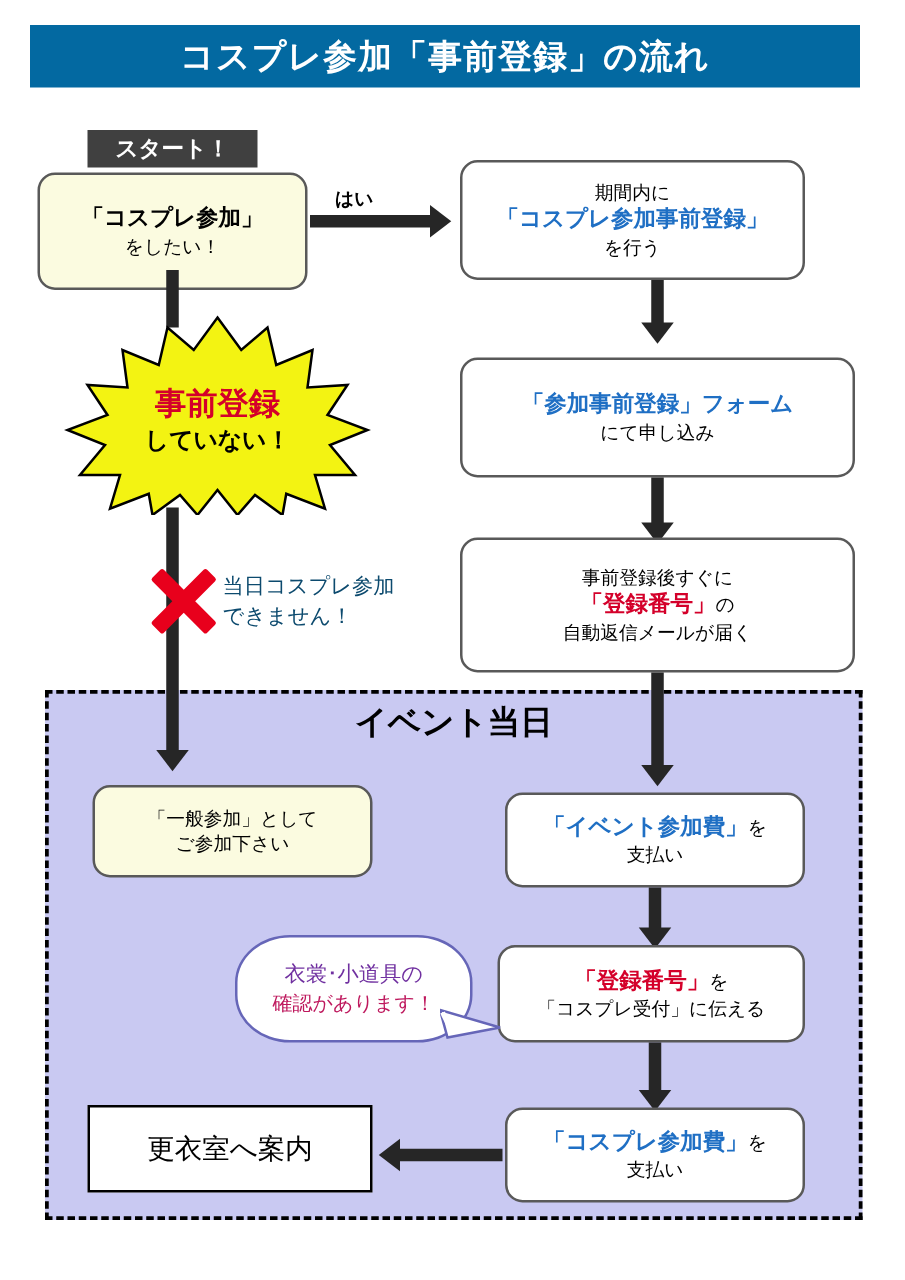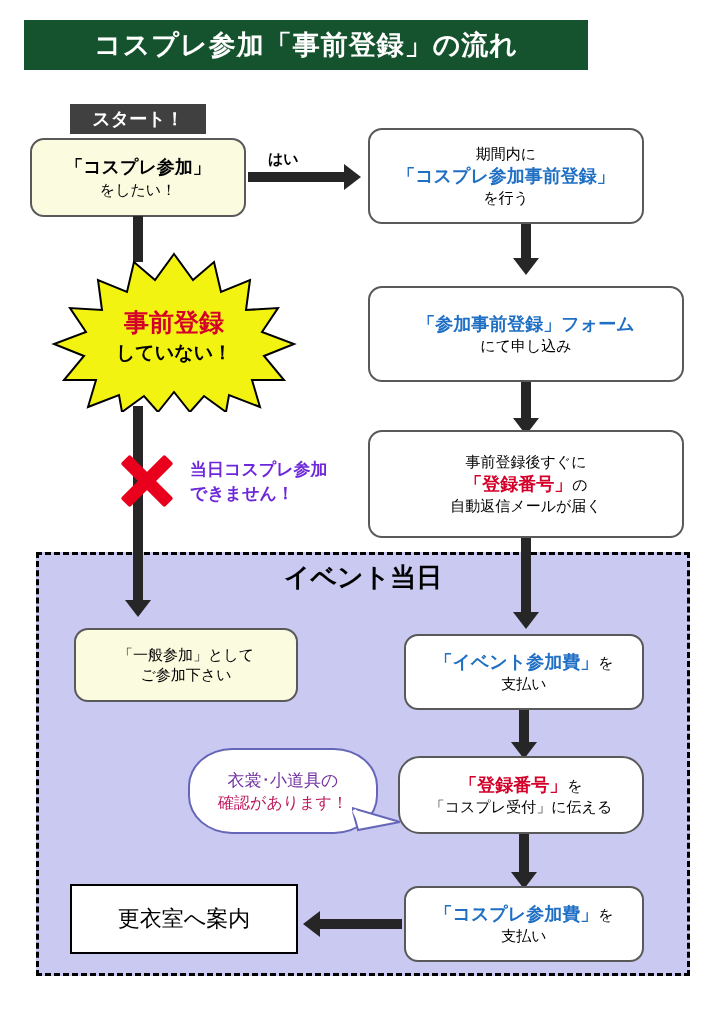--- a/index.html
+++ b/index.html
@@ -18,23 +18,23 @@
     position: absolute;
     left: 0; top: 0;
     width: 724px;
     height: 1024px;
   }
   
   .title-bar {
     position: absolute;
     left: 24px;
     top: 20px;
-    width: 564px;
+    width: 664px;
     height: 50px;
-    background: #14532d;
+    background: #0369a1;
     color: #ffffff;
     display: flex;
     align-items: center;
     justify-content: center;
     font-size: 27px;
     font-weight: bold;
     letter-spacing: 1px;
   }
   
   .start-tag {
@@ -171,24 +171,23 @@
     border-radius: 2px;
   }
   .xmark span.a { transform: translate(-50%,-50%) rotate(45deg); }
   .xmark span.b { transform: translate(-50%,-50%) rotate(-45deg); }
   .xnote {
     position: absolute;
     left: 178px;
     top: 458px;
     width: 180px;
     font-size: 17px;
-    font-weight: bold;
-    color: #6d28d9;
+    font-weight: normal;
+    color: #0c4a6e;
     line-height: 1.4;
-    margin-left: 12px;
   }
   
   .balloon {
     position: absolute;
     left: 188px;
     top: 748px;
     width: 186px;
     height: 82px;
     background: #ffffff;
     border: 2px solid #6666b8;
@@ -229,21 +228,21 @@
 
 <div class="stage">
 
   <div class="title-bar">コスプレ参加「事前登録」の流れ</div>
 
   <div class="event-panel"></div>
   <div class="event-title">イベント当日</div>
 
   <div class="start-tag">スタート！</div>
 
-  <div class="box cream" style="left:30px; top:138px; width:216px; height:79px;">
+  <div class="box cream" style="left:30px; top:138px; width:216px; height:94px;">
     <span class="ln big blk">「コスプレ参加」</span>
     <span class="ln mid blk">をしたい！</span>
   </div>
 
   <div class="arrow">
     <div class="hline" style="left:248px; top:172px; width:98px;"></div>
     <div class="tri-right" style="left:344px; top:164px;"></div>
   </div>
   <div class="edge-label" style="left:268px; top:150px;">はい</div>
 
@@ -319,21 +318,21 @@
       <span class="big blue">「イベント参加費」</span><span class="mid blk">を</span>
     </span>
     <span class="ln mid blk">支払い</span>
   </div>
 
   <div class="arrow">
     <div class="vline" style="left:519px; top:710px; height:36px;"></div>
     <div class="tri-down" style="left:511px; top:742px;"></div>
   </div>
 
-  <div class="box" style="left:398px; top:756px; width:246px; height:78px;border-radius:22px;">
+  <div class="box" style="left:398px; top:756px; width:246px; height:78px;">
     <span class="ln">
       <span class="big red">「登録番号」</span><span class="mid blk">を</span>
     </span>
     <span class="ln mid blk">「コスプレ受付」に伝える</span>
   </div>
 
   <div class="balloon">
     <span class="b1">衣裳･小道具の</span>
     <span class="b2">確認があります！</span>
   </div>

